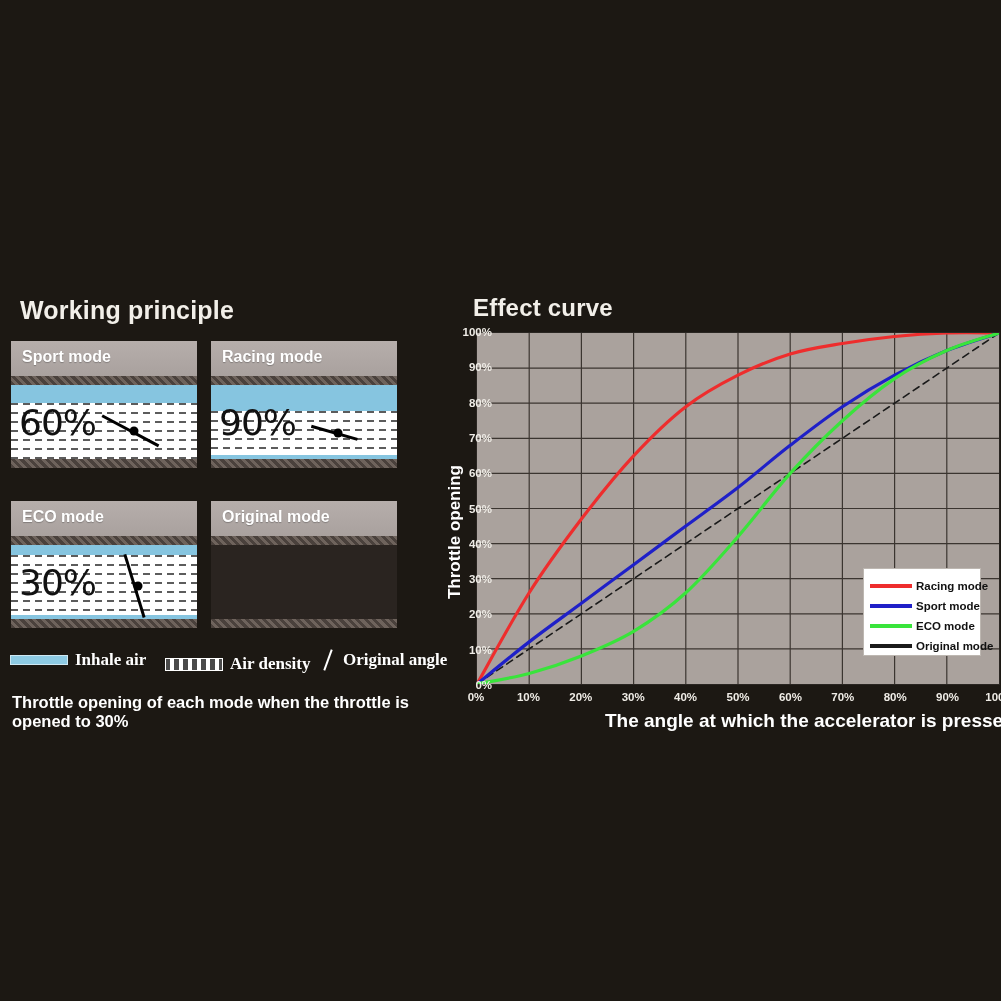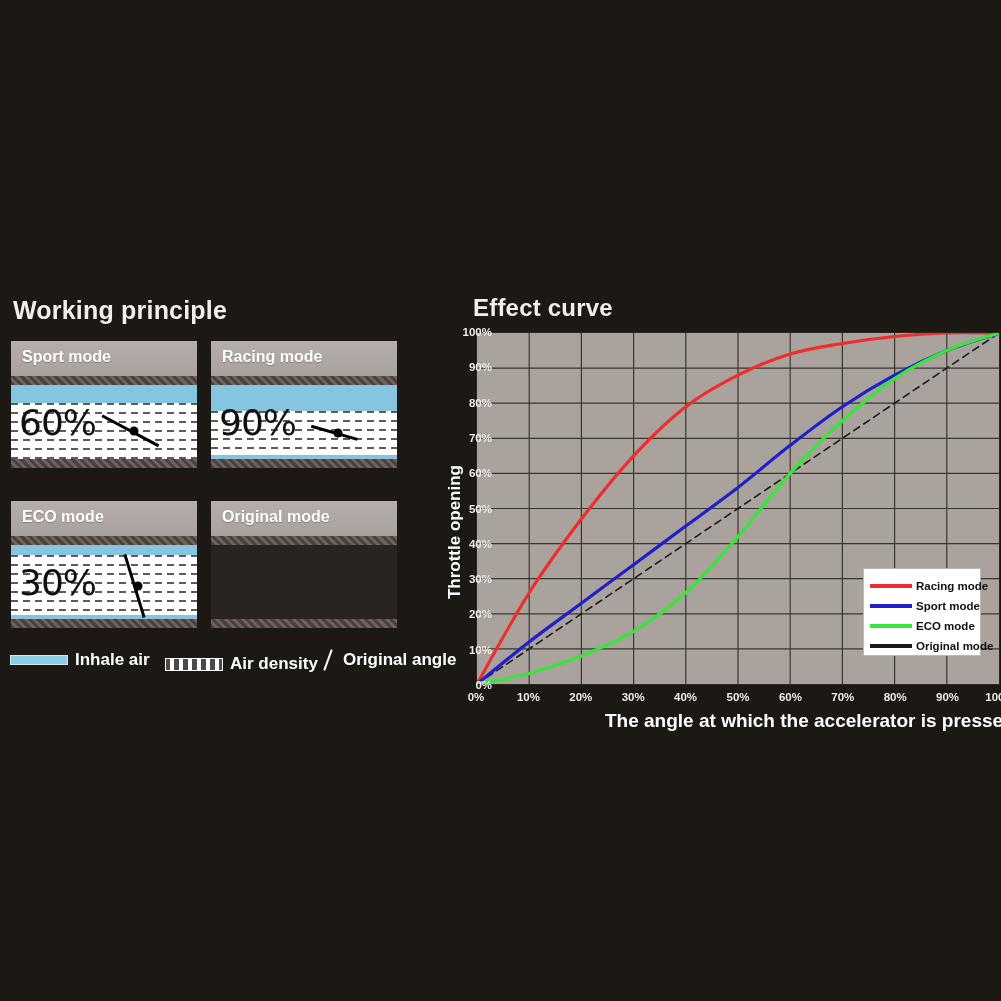--- a/index.html
+++ b/index.html
@@ -12,21 +12,21 @@
   }
   #stage{position:absolute;left:0;top:0;width:1001px;height:1001px;}
 
   .section-title{
     position:absolute;
     color:#f2efe9;
     font-weight:bold;
     letter-spacing:.2px;
     white-space:nowrap;
   }
-  #wp-title{left:13px;top:296px;font-size:25px;}
+  #wp-title{left:20px;top:296px;font-size:25px;}
 
   .mode-card{position:absolute;width:186px;height:127px;background:#2a2420;}
   #card-sport   {left:11px; top:341px;}
   #card-racing  {left:211px;top:341px;}
   #card-eco     {left:11px; top:501px;}
   #card-original{left:211px;top:501px;}
 
   .mode-head{
     position:absolute;left:0;top:0;width:100%;height:35px;
     background:linear-gradient(180deg,#b6aeab 0%, #a9a19e 100%);
@@ -74,21 +74,21 @@
     position:absolute;left:0;top:0;width:2.6px;height:100%;
     background:#000;transform-origin:50% 50%;
   }
   .tline .dot{
     position:absolute;left:50%;top:50%;width:9px;height:9px;border-radius:50%;
     background:#000;transform:translate(-50%,-50%);
   }
 
   
   .legend-row{position:absolute;left:10px;top:650px;width:440px;height:26px;}
-  .lg-item{position:absolute;display:flex;align-items:center;gap:7px;}
+  .lg-item{position:absolute;display:flex;align-items:center;gap:7px;font-family:Liberation Serif, serif;}
   .lg-text{color:#ffffff;font-weight:bold;font-size:17px;white-space:nowrap;}
   .sw-blue{width:58px;height:10px;background:#8ecbe4;border:1px solid #cfe9f4;box-sizing:border-box;}
   .sw-dash{
     width:58px;height:13px;background:#ffffff;
     background-image:repeating-linear-gradient(to right,#4a4a4a 0 5px,transparent 5px 9px);
     background-size:9px 4px;
     box-shadow:inset 0 0 0 1px #ffffff;
   }
   .sw-slash{
     width:16px;height:22px;position:relative;
@@ -221,20 +221,21 @@
       <span class="lg-text">Air density</span>
     </div>
     <div class="lg-item" style="left:310px;top:-1px;">
       <span class="sw-slash">
           <i></i>
         </span>
       <span class="lg-text">Original angle</span>
     </div>
   </div>
 
+  <div id="caption">Throttle opening of each mode when the throttle is opened to 30%</div>
 
   <div class="section-title" id="ec-title">Effect curve</div>
 
   <div id="chart-wrap">
 
     <div id="ylabel">Throttle opening</div>
 
     <div id="plot">
       <svg id="plot-svg" viewBox="0 0 524 353" preserveAspectRatio="none">
           <line x1="52.400000000000006" y1="0" x2="52.400000000000006" y2="353" stroke="#3b3530" stroke-width="1.2"></line>

